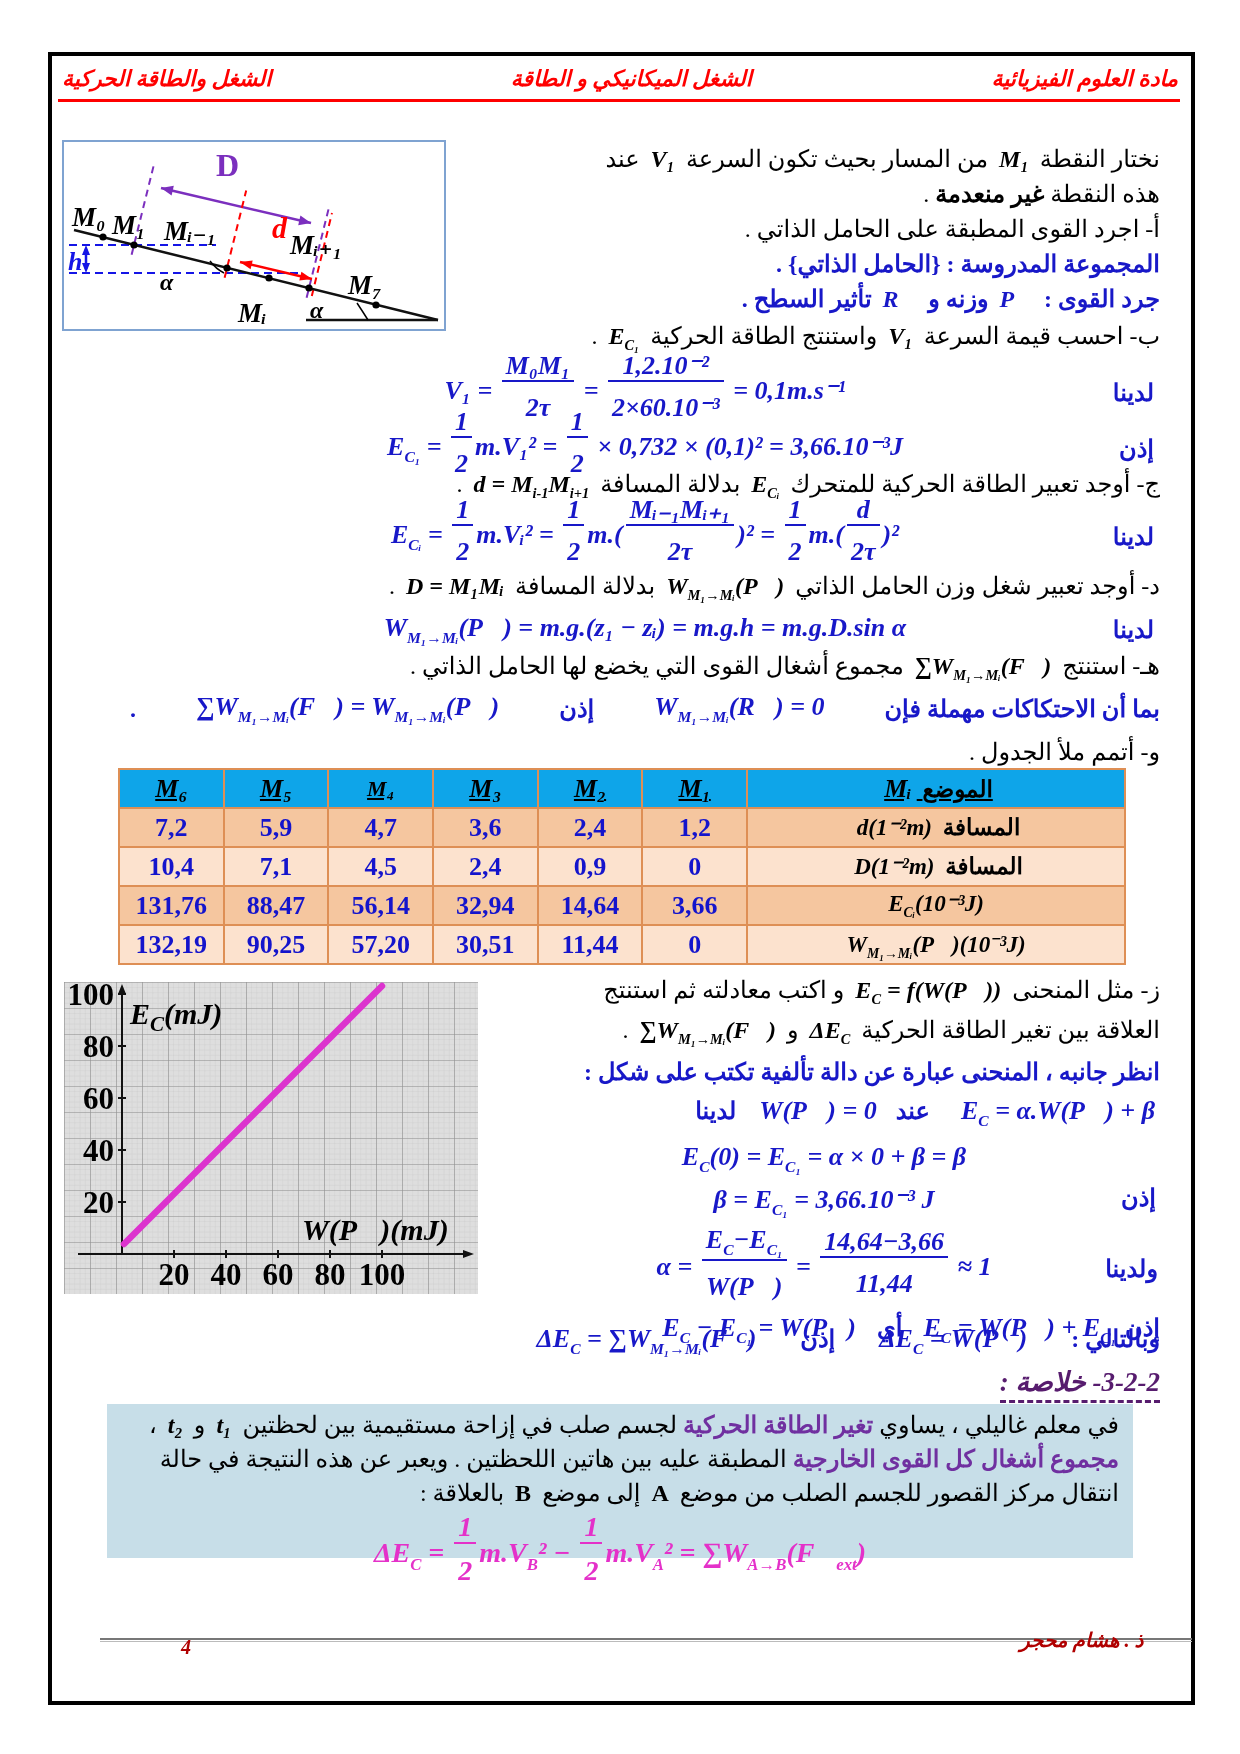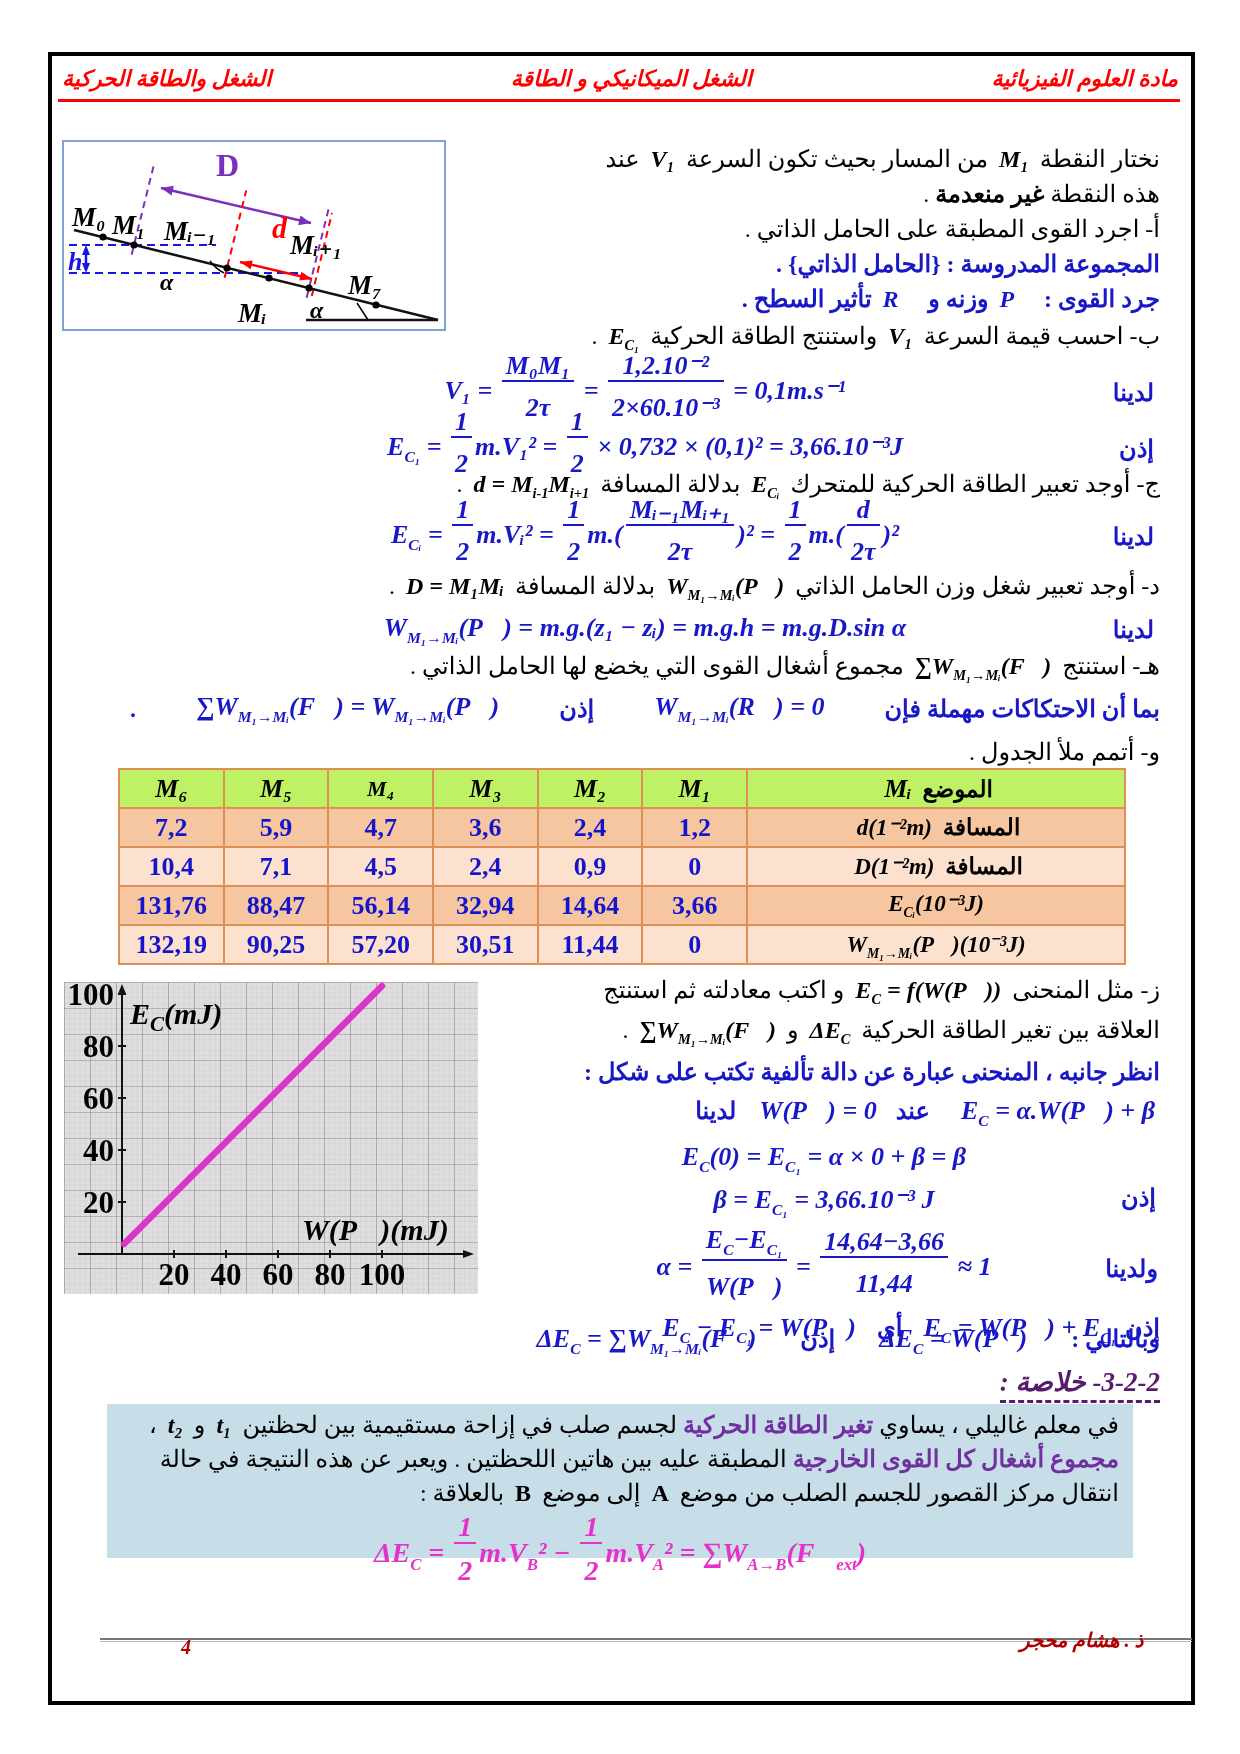--- a/index.html
+++ b/index.html
@@ -22,21 +22,21 @@
             color:#1818c8;font-weight:bold;font-size:24px;font-style:normal;}
   .fx{font-size:26px;color:#1818c8;}
   .line{line-height:35px;}
   .hl{color:#7030a0;font-weight:bold;}
   
   .hdr-t{color:#ff0000;font-weight:bold;font-style:italic;font-size:22px;}
   
   table.dtable{border-collapse:collapse;table-layout:fixed;width:1008px;}
   table.dtable td{border:2px solid #de8f55;text-align:center;vertical-align:middle;
                   height:37px;padding:0 2px;overflow:hidden;}
-  td.hcell{background:#bef264;}
+  td.hcell{background:#0ea5e9;text-decoration:underline;}
   tr.dark td{background:#f5c69f;}
   tr.light td{background:#fce2ce;}
   td.val{color:#1414cc;font-weight:bold;font-size:26px;font-family:"Liberation Serif",serif;}
   td.lab{font-size:23px;}
 </style>
 </head>
 <body>
 
 <div class="abs" style="left:48px;top:52px;width:1139px;height:1645px;border:4px solid #000;"></div>
 

